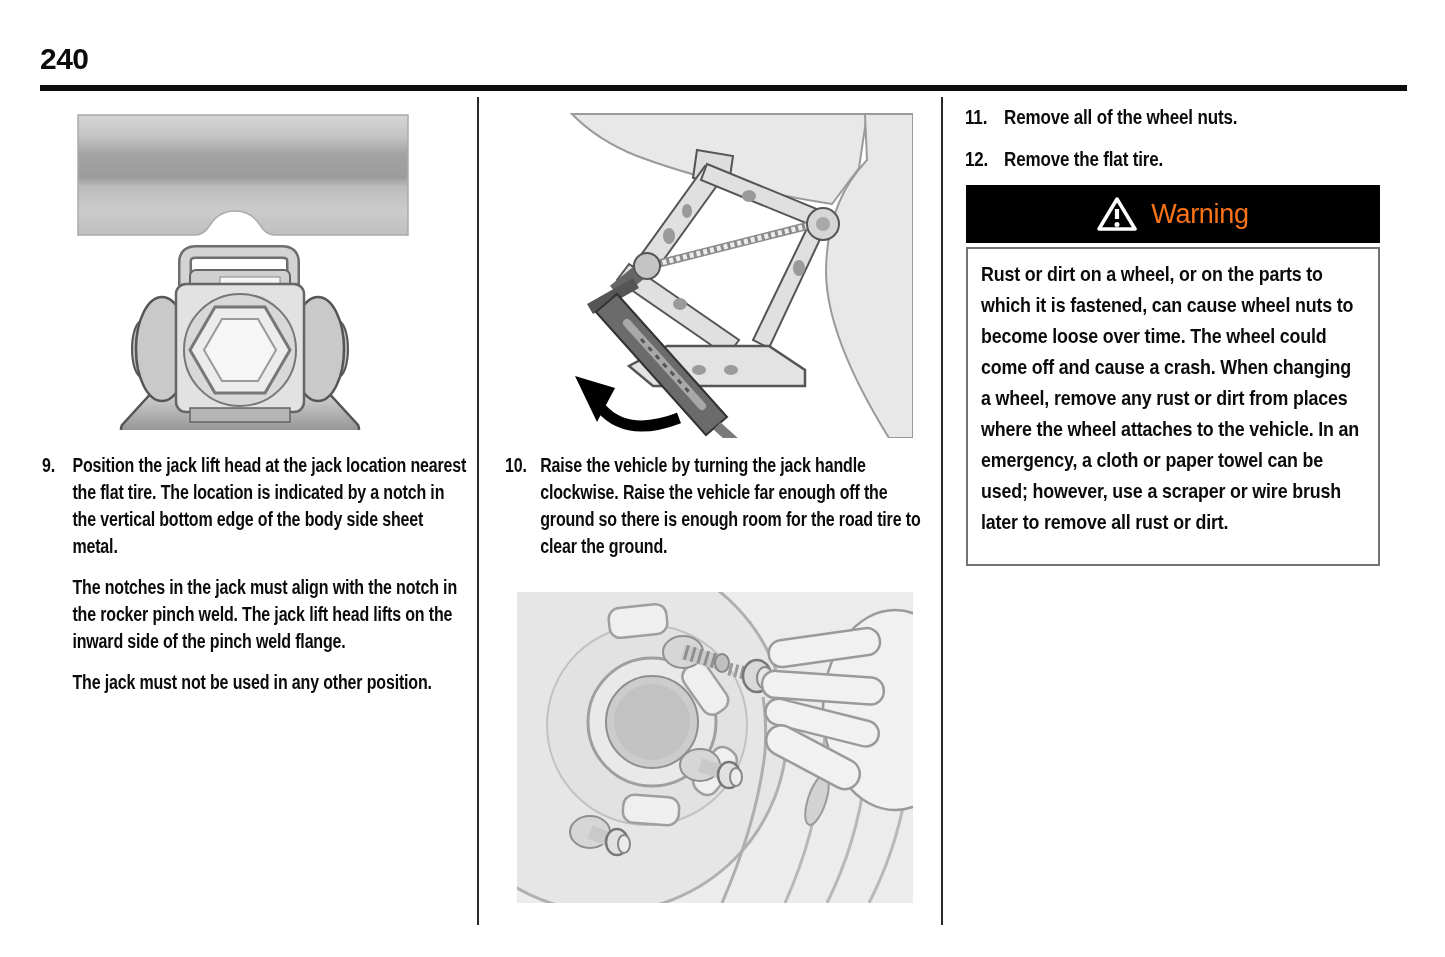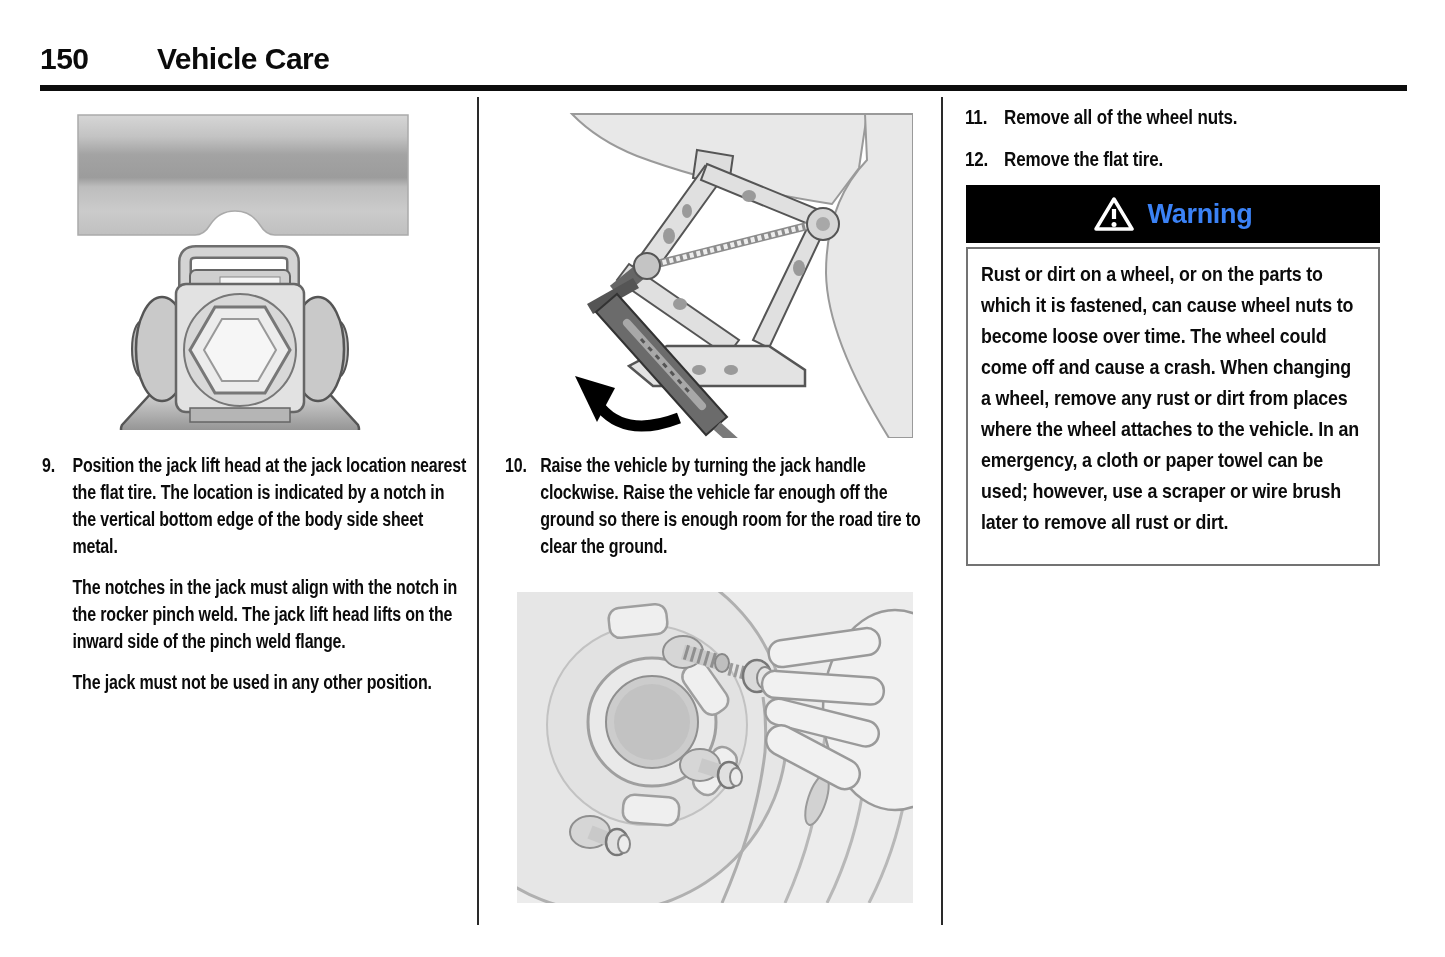--- a/index.html
+++ b/index.html
@@ -20,32 +20,31 @@
   .scale85{transform:scaleX(0.85);}
   .step .num{position:absolute;left:0;top:0;}
   .step .txt{margin-left:38px;}
   .step .txt-mid{margin-left:44px;}
   .step .txt-right{margin-left:46px;}
   .step p{margin:0 0 0 0;}
   .step p + p{margin-top:14px;}
   
   .warnbox{position:absolute;left:966px;top:185px;width:414px;}
   .warnbar{height:58px;background:#000;display:flex;align-items:center;justify-content:center;gap:14px;}
-  .warntitle{color:#3b82f6;font-size:27px;font-weight:bold;letter-spacing:-0.3px;}
+  .warntitle{color:#f97316;font-size:27px;font-weight:normal;letter-spacing:-0.3px;}
   .warnbody-frame{margin-top:4px;border:2px solid #737373;background:#fff;min-height:315px;}
   .warnbody{width:452px;transform:scaleX(0.85);transform-origin:0 0;
             margin:9px 0 10px 13px;font-size:21px;font-weight:bold;line-height:31px;letter-spacing:-0.2px;}
 </style>
 </head>
 <body>
 
 <div class="page">
 
-  <div class="hdr-num">150</div>
-  <div class="hdr-title">Vehicle Care</div>
+  <div class="hdr-num">240</div>
   <div class="hdr-rule"></div>
 
   <div class="divider div1"></div>
   <div class="divider div2"></div>
 
   <svg class="fig" style="left:70px;top:112px" width="345" height="318" viewBox="0 0 345 318">
     <defs>
       <linearGradient id="panelGrad" x1="0" y1="0" x2="0" y2="1">
         <stop offset="0" stop-color="#d6d6d6"></stop>
           <stop offset="0.18" stop-color="#c3c3c3"></stop>

